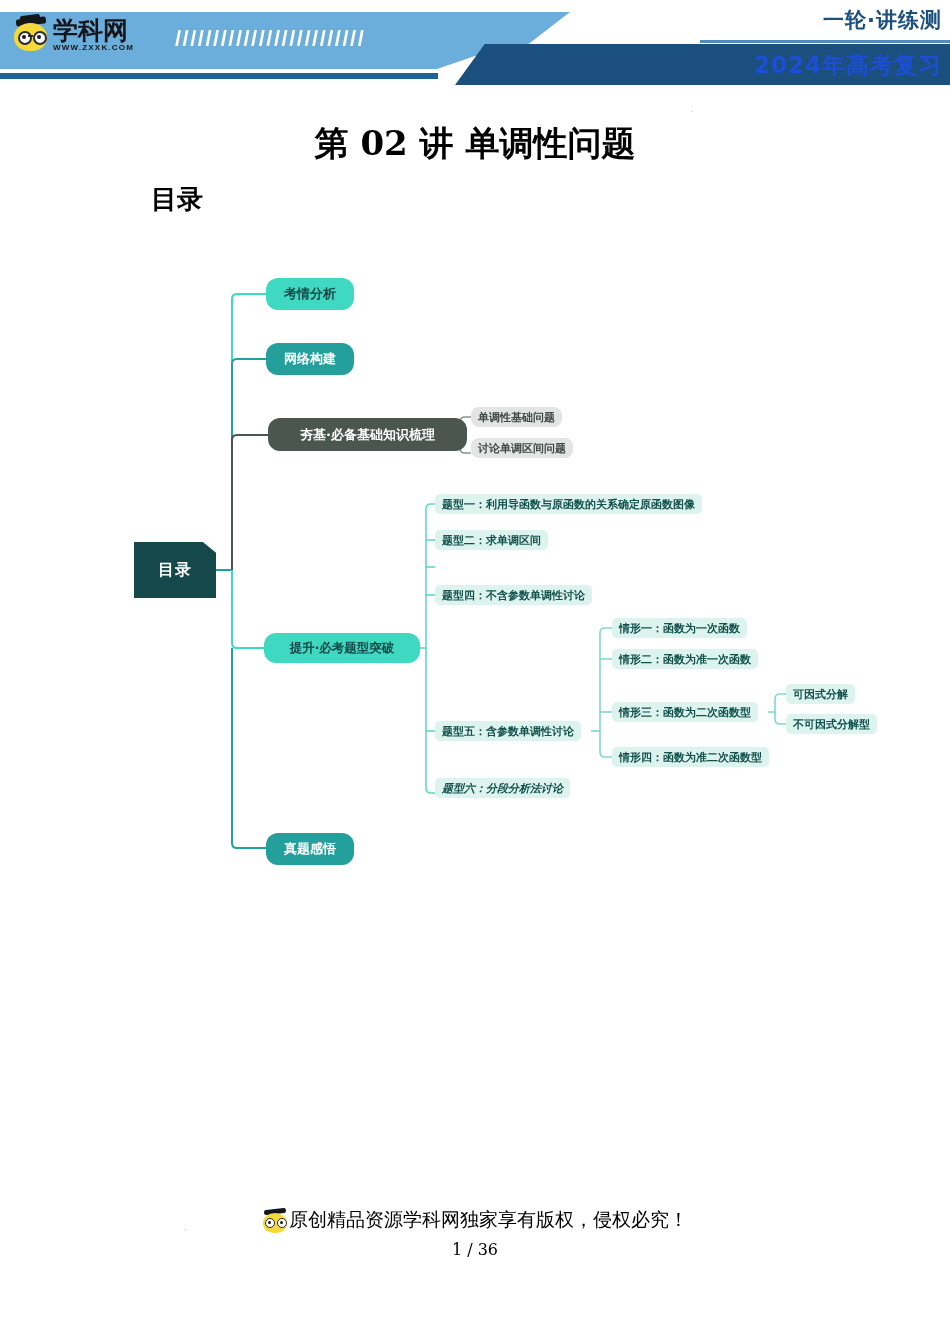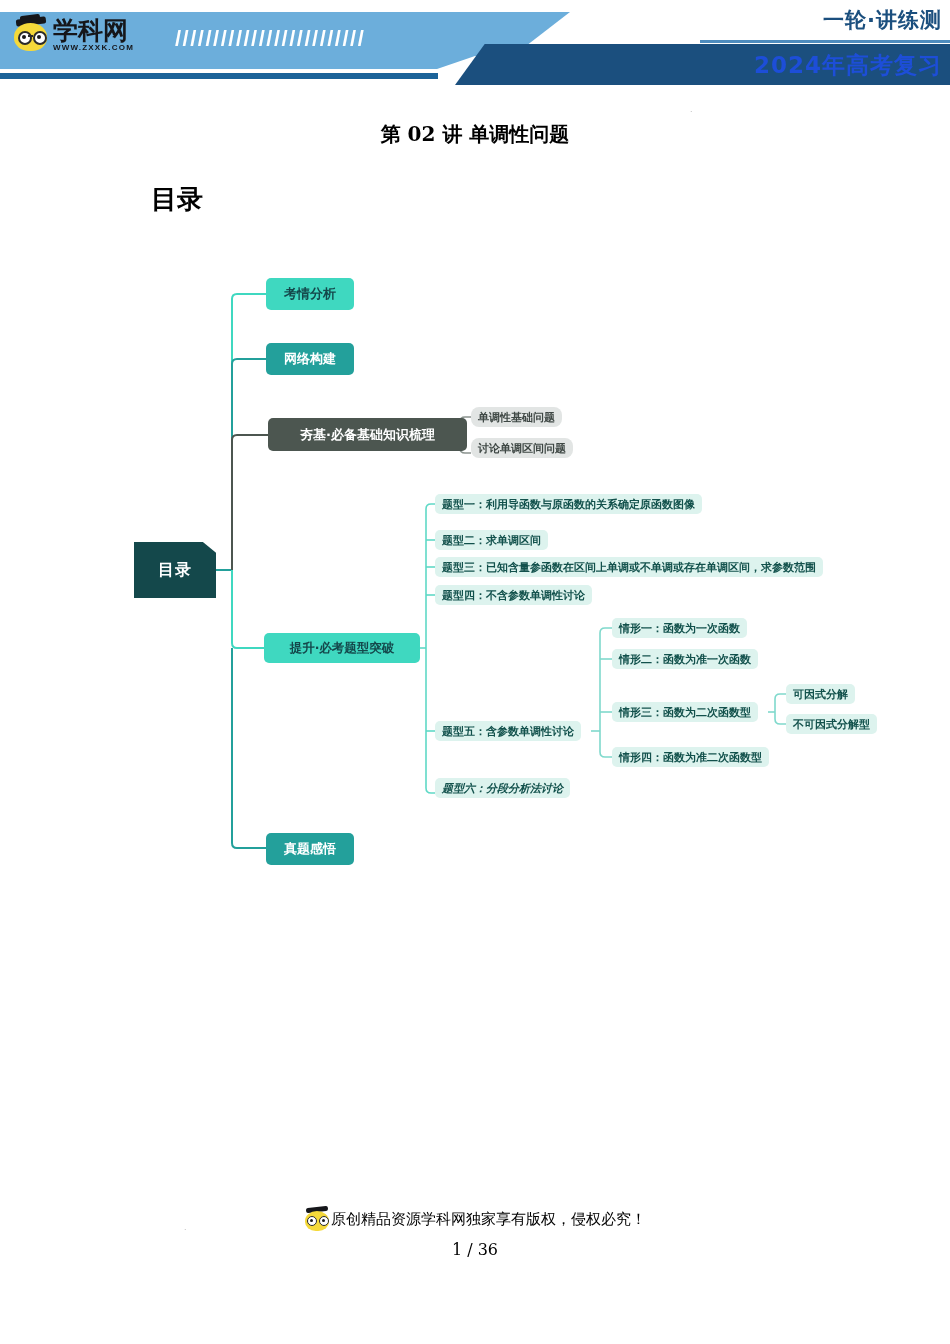--- a/index.html
+++ b/index.html
@@ -161,21 +161,21 @@
     letter-spacing: 1px;
   }
 
   
   .doc-title {
     position: absolute;
     left: 0; top: 121px;
     width: 950px;
     text-align: center;
     font-family: "DejaVu Serif", "Liberation Serif", serif;
-    font-size: 20px;
+    font-size: 34px;
     font-weight: bold;
     color: #000000;
   }
   .toc-heading {
     position: absolute;
     left: 151px; top: 182px;
     font-family: "DejaVu Serif", "Liberation Serif", serif;
     font-size: 26px;
     font-weight: bold;
     color: #000000;
@@ -215,21 +215,21 @@
     font-size: 16px;
     font-weight: bold;
     letter-spacing: 1px;
     clip-path: polygon(0 0, 84% 0, 100% 19%, 100% 100%, 0 100%);
   }
 
   
   .node-l1 {
     font-size: 13px;
     font-weight: bold;
-    border-radius: 5px;
+    border-radius: 12px;
   }
   .n-kqfx { left: 266px; top: 278px; width: 88px; height: 32px;
             background: #3FD8C0; color: #14484B; }
   .n-wlgj { left: 266px; top: 343px; width: 88px; height: 32px;
             background: #23A09B; color: #ffffff; }
   .n-hjjc { left: 268px; top: 418px; width: 199px; height: 33px;
             background: #4C5650; color: #ffffff; }
   .n-tsbb { left: 264px; top: 633px; width: 156px; height: 30px;
             background: #3FD8C0; color: #14484B; font-size: 12.5px; }
   .n-zhgw { left: 266px; top: 833px; width: 88px; height: 32px;
@@ -275,21 +275,21 @@
   .c-t1 { left: 786px; top: 684px; }
   .c-t2 { left: 786px; top: 714px; }
 
   
   .footer-line {
     position: absolute;
     left: 0; top: 1207px;
     width: 950px;
     text-align: center;
     font-family: Liberation Sans, sans-serif;
-    font-size: 15px;
+    font-size: 19px;
     color: #000000;
   }
   .footer-logo {
     display: inline-block;
     position: relative;
     width: 26px; height: 22px;
     vertical-align: -5px;
     margin-right: 1px;
   }
   .fl-head {
@@ -440,23 +440,20 @@
   <div class="node chip-gray c-g2">
     <span>讨论单调区间问题</span>
   </div>
 
   <div class="node chip-mint c-m1">
     <span>题型一：利用导函数与原函数的关系确定原函数图像</span>
   </div>
   <div class="node chip-mint c-m2">
     <span>题型二：求单调区间</span>
   </div>
-  <div class="node chip-mint c-m3">
-    <span>题型三：已知含量参函数在区间上单调或不单调或存在单调区间，求参数范围</span>
-  </div>
   <div class="node chip-mint c-m4">
     <span>题型四：不含参数单调性讨论</span>
   </div>
   <div class="node chip-mint c-m5">
     <span>题型五：含参数单调性讨论</span>
   </div>
   <div class="node chip-mint c-m6">
     <span>题型六：分段分析法讨论</span>
   </div>
 

